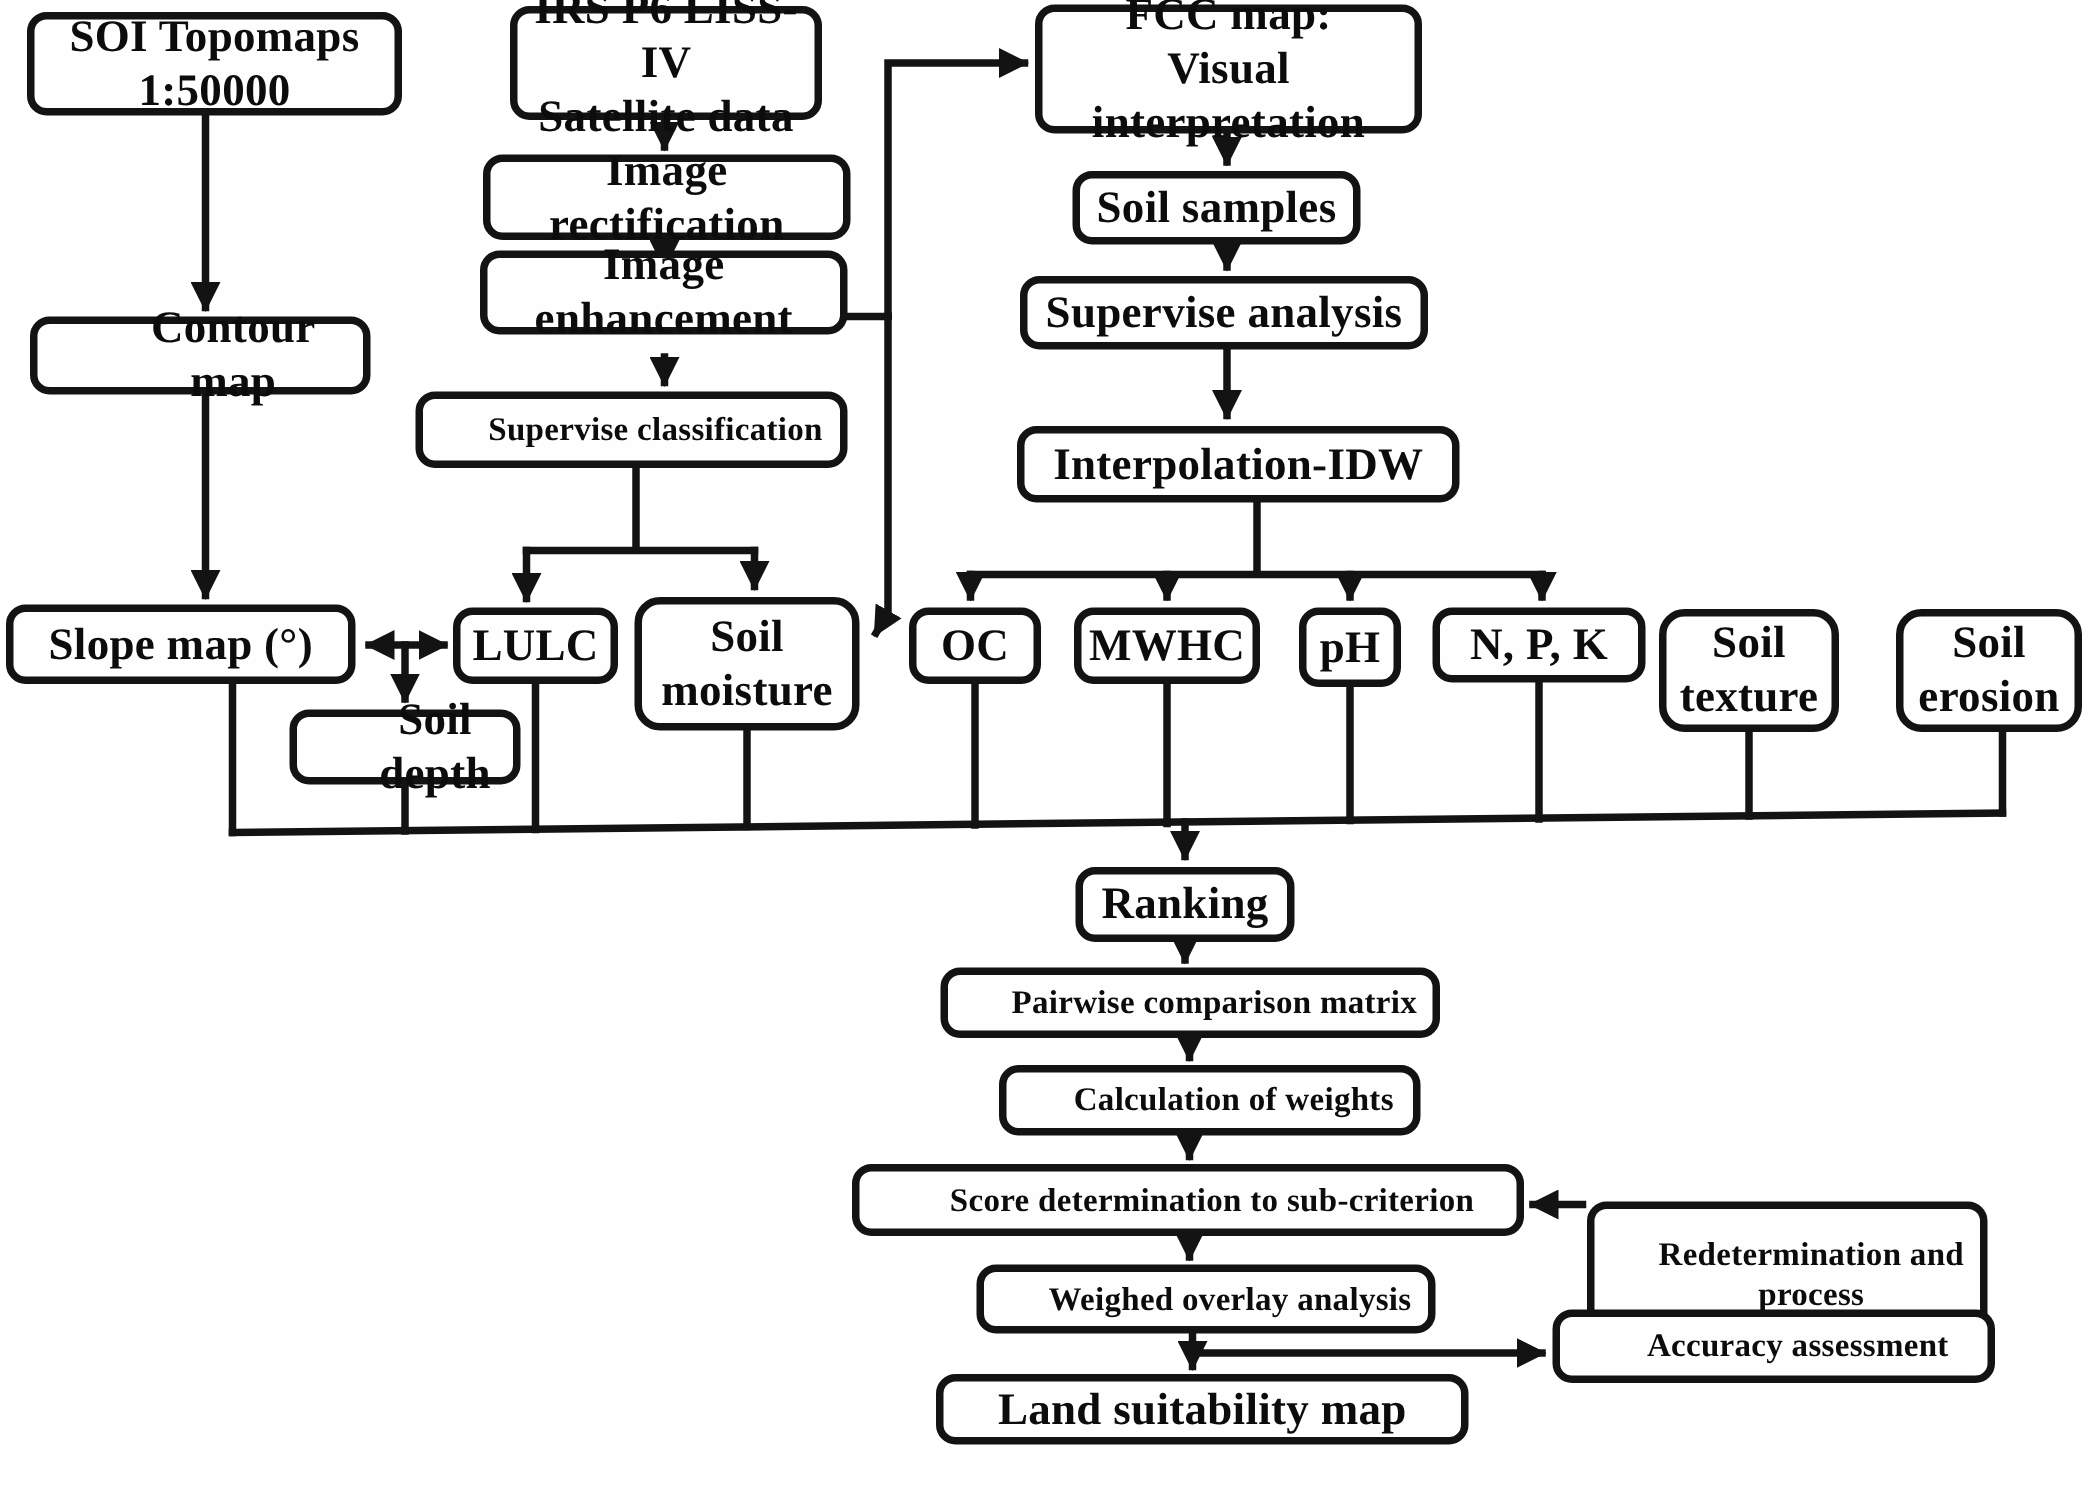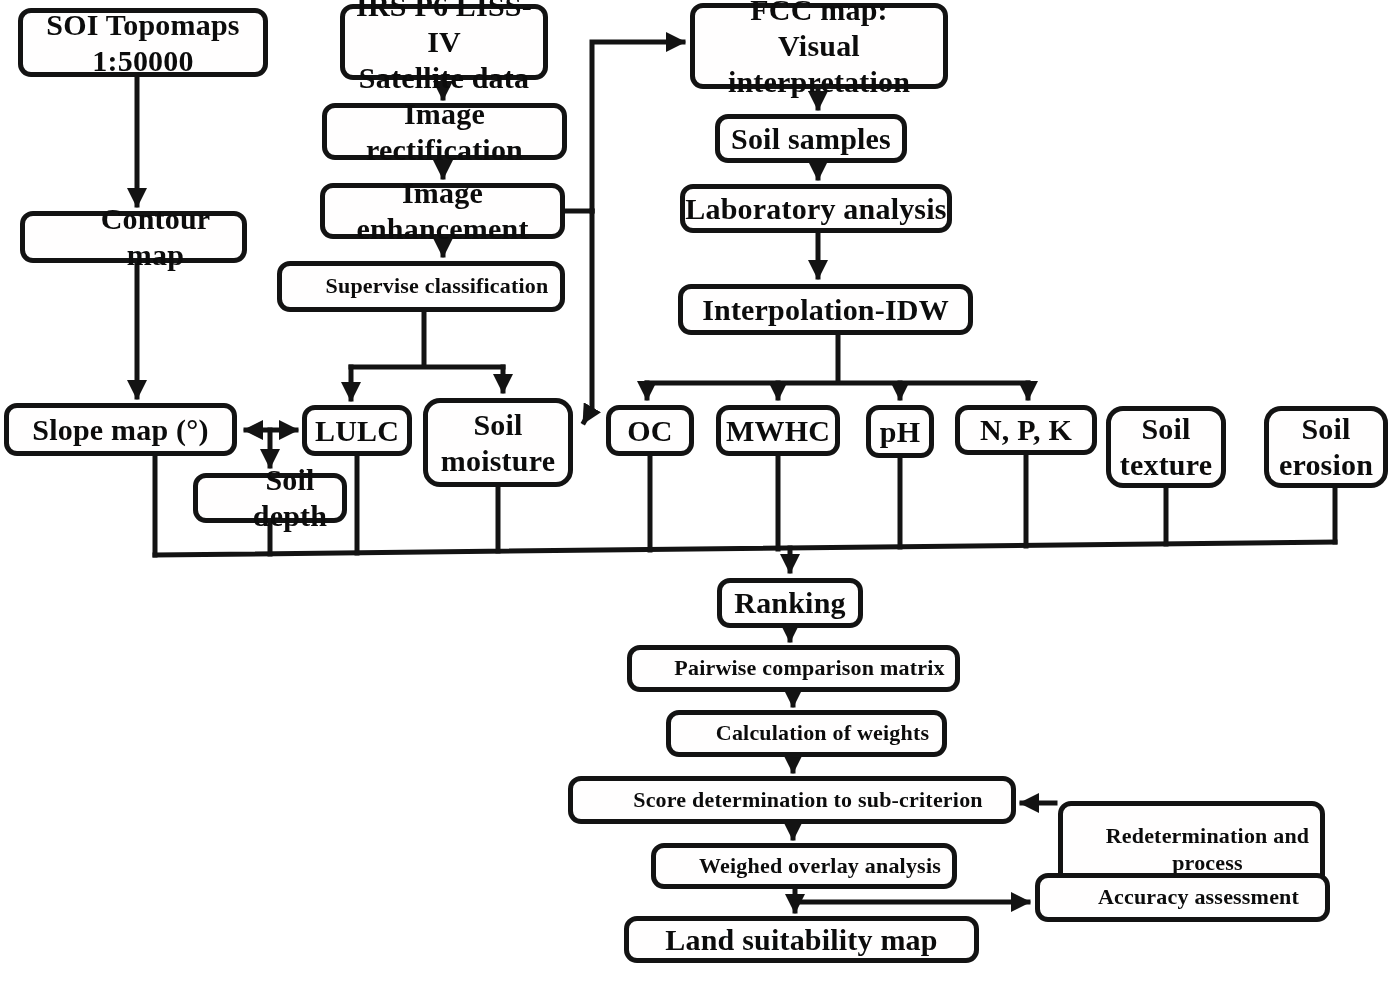--- a/index.html
+++ b/index.html
@@ -93,25 +93,25 @@
     </g>
   </svg>
 
   <div class="node" style="left:18px;top:8px;width:250px;height:69px;">SOI Topomaps
 1:50000</div>
   <div class="node" style="left:340px;top:4px;width:208px;height:76px;">IRS P6 LISS-IV
 Satellite data</div>
   <div class="node" style="left:690px;top:3px;width:258px;height:86px;">FCC map:
 Visual interpretation</div>
   <div class="node" style="left:322px;top:103px;width:245px;height:57px;">Image rectification</div>
-  <div class="node" style="left:320px;top:183px;width:245px;height:56px;">Image enhancement</div>
+  <div class="node" style="left:320px;top:167px;width:245px;height:56px;">Image enhancement</div>
   <div class="node small" style="left:277px;top:261px;width:288px;height:51px;">Supervise classification</div>
   <div class="node" style="left:20px;top:211px;width:227px;height:52px;padding-left:44px;">Contour map</div>
   <div class="node" style="left:715px;top:114px;width:192px;height:49px;">Soil samples</div>
-  <div class="node" style="left:680px;top:184px;width:272px;height:49px;">Laboratory analysis</div>
+  <div class="node" style="left:680px;top:184px;width:272px;height:49px;">Supervise analysis</div>
   <div class="node" style="left:4px;top:403px;width:233px;height:53px;">Slope map (°)</div>
 
   <div class="node" style="left:678px;top:284px;width:295px;height:51px;">Interpolation-IDW</div>
   <div class="node" style="left:302px;top:405px;width:110px;height:51px;">LULC</div>
   <div class="node r16" style="left:423px;top:398px;width:150px;height:89px;">Soil
 moisture</div>
   <div class="node" style="left:193px;top:473px;width:154px;height:50px;padding-left:40px;">Soil depth</div>
   <div class="node" style="left:606px;top:405px;width:88px;height:51px;">OC</div>
   <div class="node" style="left:716px;top:405px;width:124px;height:51px;">MWHC</div>
   <div class="node" style="left:866px;top:405px;width:68px;height:53px;">pH</div>

